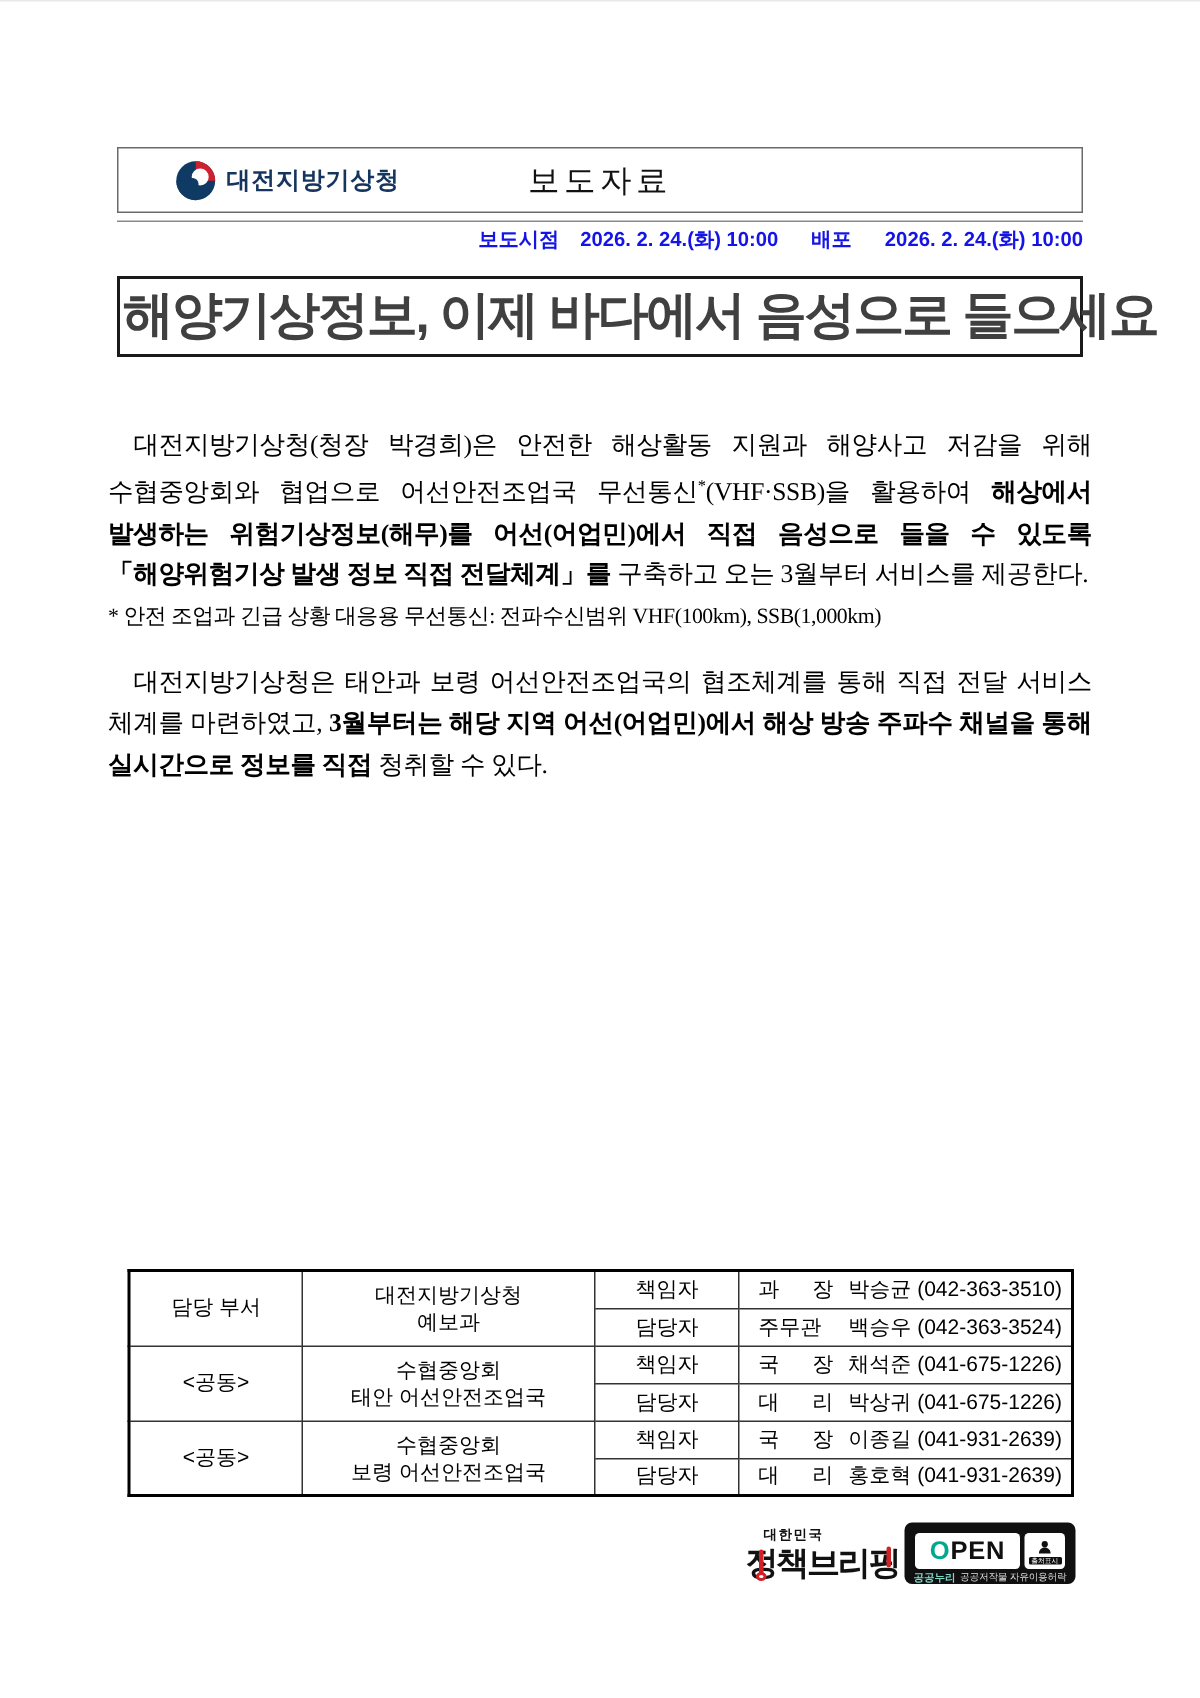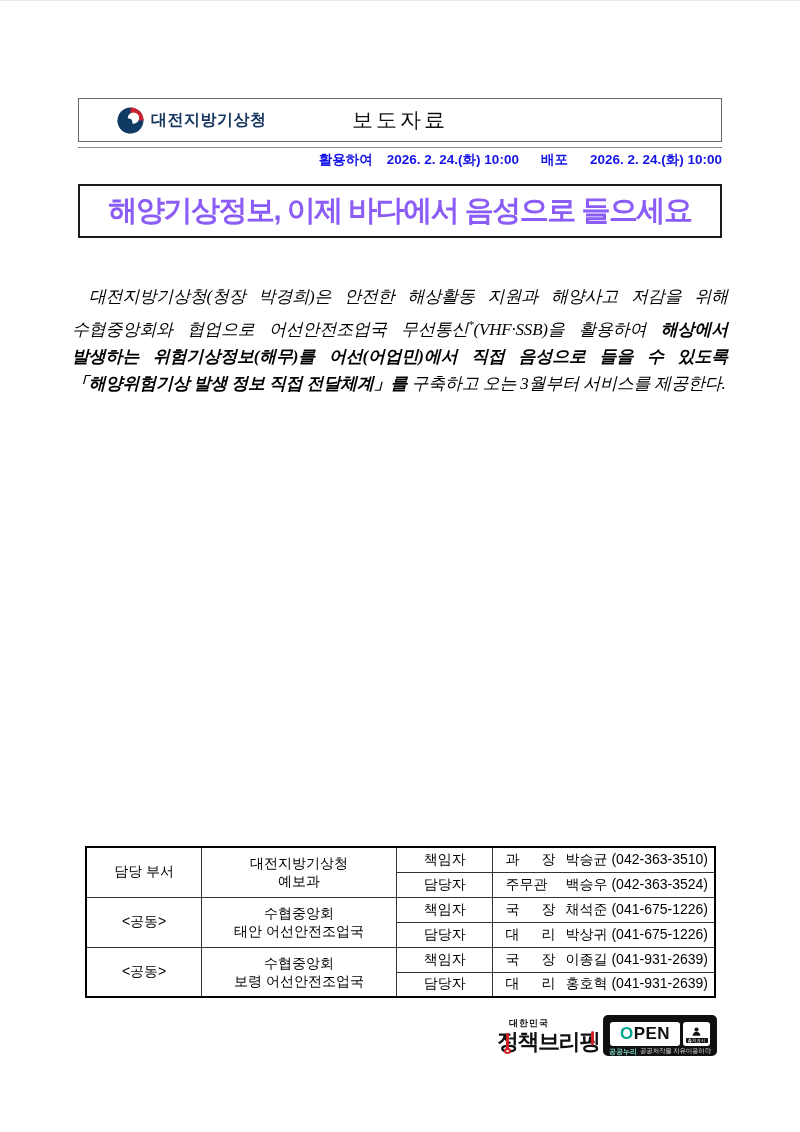--- a/index.html
+++ b/index.html
@@ -19,26 +19,26 @@
 
   
   .press-line{position:absolute;top:150px;right:78px;display:flex;gap:14px;align-items:baseline;
               font-family:"Liberation Sans","DejaVu Sans",sans-serif;font-size:13.5px;font-weight:600;
               color:#1414e6;white-space:nowrap;}
   .press-line .gap-wide{margin-left:8px;}
 
   
   .title-box{position:absolute;left:78px;top:183px;width:644px;box-sizing:border-box;
              border:2px solid #1a1a1a;text-align:center;padding:4px 2px 6px;background:#fff;}
-  .headline{font-family:"Liberation Sans","DejaVu Sans",sans-serif;font-weight:900;font-size:29px;
-            letter-spacing:-1.5px;line-height:40px;color:#8b5cf6;white-space:nowrap;}
+  .headline{font-family:"Liberation Sans","DejaVu Sans",sans-serif;font-weight:900;font-size:34px;
+            letter-spacing:-1.5px;line-height:40px;color:#404040;white-space:nowrap;}
   .subtitle{font-size:16.5px;line-height:24px;color:#111;letter-spacing:-0.5px;white-space:nowrap;}
 
   
-  .body-area{position:absolute;left:72px;top:282px;width:656px;font-style:italic;}
+  .body-area{position:absolute;left:72px;top:282px;width:656px;}
   .para{margin:0 0 25px 0;font-size:17px;line-height:27.5px;text-align:justify;text-indent:17px;
         letter-spacing:-0.2px;word-break:keep-all;}
   .para sup{font-size:11px;}
   .footnote{margin:-21px 0 19px 0;font-size:14.5px;line-height:21px;color:#000;letter-spacing:-0.3px;}
 
   
   .contact-table{position:absolute;left:85px;top:845px;width:631px;border-collapse:collapse;
                  font-family:"Liberation Sans","DejaVu Sans",sans-serif;font-size:14px;color:#000;
                  border:2px solid #000;}
   .contact-table td{border:1px solid #333;height:25px;padding:0 6px;box-sizing:border-box;}
@@ -86,35 +86,37 @@
         <path d="M50 98 A48 48 0 0 1 2 50 L24 50 A26 26 0 0 0 50 76 Z" fill="#0e3a63"></path>
         <circle cx="42" cy="58" r="15" fill="#0e3a63"></circle>
       </svg>
       <span class="agency-name">대전지방기상청</span>
     </div>
     <div class="doc-type">보도자료</div>
   </div>
   <div class="header-rule"></div>
 
   <div class="press-line">
-    <span>활용하여</span>
+    <span>보도시점</span>
     <span>2026. 2. 24.(화) 10:00</span>
     <span class="gap-wide">배포</span>
     <span class="gap-wide">2026. 2. 24.(화) 10:00</span>
   </div>
 
   <div class="title-box">
     <div class="headline">해양기상정보, 이제 바다에서 음성으로 들으세요</div>
   </div>
 
   <div class="body-area">
     <div>
         <p class="para"><span>대전지방기상청(청장 박경희)은 안전한 해상활동 지원과 해양사고 저감을 위해 수협중앙회와 협업으로 어선안전조업국 무선통신</span><sup>*</sup><span>(VHF·SSB)을 활용하여 </span><span style="font-weight: bold;">해상에서 발생하는 위험기상정보(해무)를 어선(어업민)에서 직접 음성으로 들을 수 있도록 「해양위험기상 발생 정보 직접 전달체계」를</span><span> 구축하고 오는 3월부터 서비스를 제공한다.</span></p>
       </div>
+    <div class="footnote">* 안전 조업과 긴급 상황 대응용 무선통신: 전파수신범위 VHF(100km), SSB(1,000km)</div>
     <div>
+        <p class="para"><span>대전지방기상청은 태안과 보령 어선안전조업국의 협조체계를 통해 직접 전달 서비스 체계를 마련하였고, </span><span style="font-weight: bold;">3월부터는 해당 지역 어선(어업민)에서 해상 방송 주파수 채널을 통해 실시간으로 정보를 직접</span><span> 청취할 수 있다.</span></p>
       </div>
   </div>
 
   <table class="contact-table">
     <tbody>
         <tr>
           <td class="cat" rowspan="2">담당 부서</td>
           <td class="org" rowspan="2">
             <div>대전지방기상청</div>
             <div>예보과</div>

